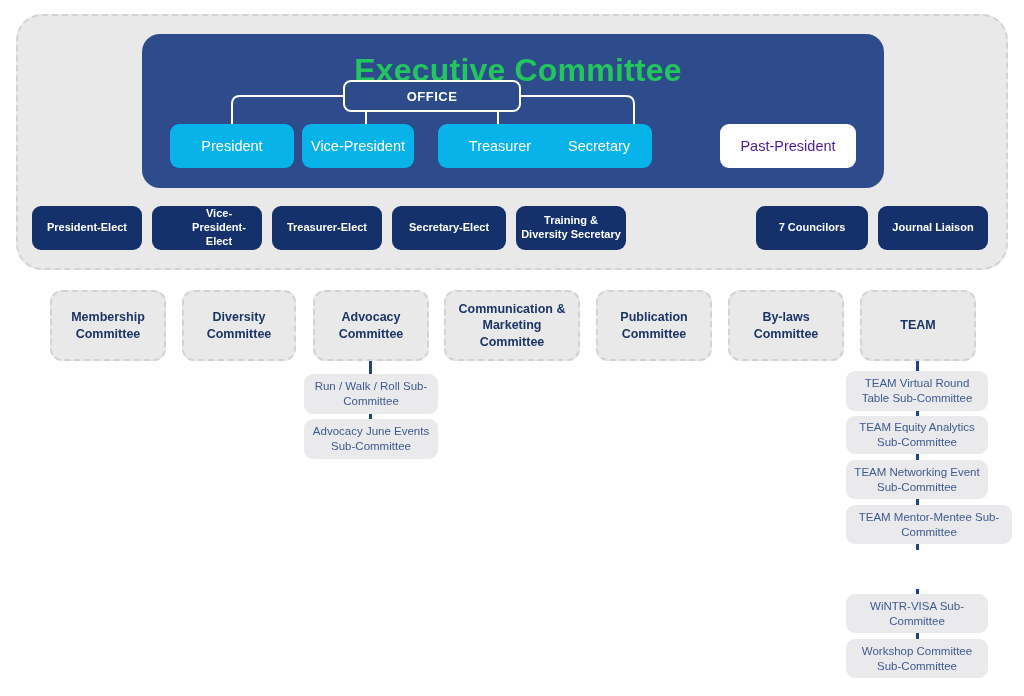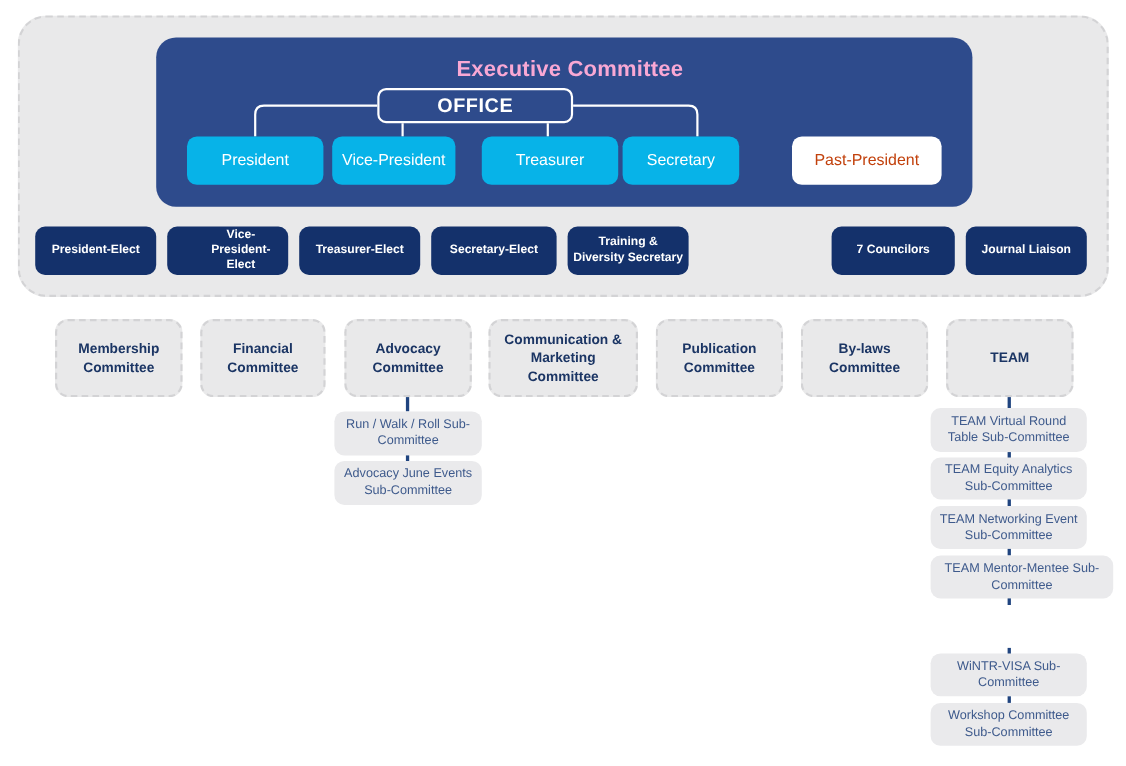--- a/index.html
+++ b/index.html
@@ -45,38 +45,38 @@
     background: #2e4b8c;
     border-radius: 18px;
     box-sizing: border-box;
   }
   .exec-title {
     position: absolute;
     left: 0;
     top: 18px;
     width: 752px;
     text-align: center;
-    color: #f9a8d4;
-    font-size: 20px;
+    color: #22c55e;
+    font-size: 32px;
     font-weight: bold;
     letter-spacing: 0.2px;
   }
 
   
   .office-box {
     position: absolute;
     left: 201px;
     top: 46px;
     width: 178px;
     height: 32px;
     border: 2px solid #ffffff;
     border-radius: 8px;
     box-sizing: border-box;
     color: #ffffff;
-    font-size: 18px;
+    font-size: 13px;
     font-weight: bold;
     display: flex;
     align-items: center;
     justify-content: center;
     letter-spacing: 0.5px;
     background: transparent;
     z-index: 3;
   }
 
   
@@ -103,21 +103,21 @@
     font-weight: normal;
     box-sizing: border-box;
     z-index: 2;
   }
   .officer.cyan {
     background: #07b3e8;
     color: #ffffff;
   }
   .officer.white {
     background: #ffffff;
-    color: #c2410c;
+    color: #4c1d95;
   }
 
   
   .elect-chip {
     position: absolute;
     top: 206px;
     height: 44px;
     background: #14316b;
     color: #ffffff;
     border-radius: 9px;
@@ -198,21 +198,21 @@
     </svg>
 
     <div class="office-box">OFFICE</div>
 
     <div class="officer cyan" style="left:28px;  width:124px;">President</div>
 
     <div class="officer cyan" style="left:160px; width:112px;">Vice-President</div>
 
     <div class="officer cyan" style="left:296px; width:124px;">Treasurer</div>
 
-    <div class="officer cyan" style="left:424px; width:106px;">Secretary</div>
+    <div class="officer cyan" style="left:404px; width:106px;">Secretary</div>
 
     <div class="officer white" style="left:578px; width:136px;">Past-President</div>
   </div>
 
   <div class="elect-chip" style="left:32px;  width:110px;">President-Elect</div>
 
   <div class="elect-chip" style="left:152px; width:110px;padding-left:29px;">Vice-President-Elect</div>
 
   <div class="elect-chip" style="left:272px; width:110px;">Treasurer-Elect</div>
 
@@ -220,21 +220,21 @@
 
   <div class="elect-chip" style="left:516px; width:110px;">Training &amp; Diversity Secretary</div>
 
 
   <div class="elect-chip" style="left:756px; width:112px;">7 Councilors</div>
 
   <div class="elect-chip" style="left:878px; width:110px;">Journal Liaison</div>
 
   <div class="committee-box" style="left:50px;  width:116px;">Membership Committee</div>
 
-  <div class="committee-box" style="left:182px; width:114px;">Financial Committee</div>
+  <div class="committee-box" style="left:182px; width:114px;">Diversity Committee</div>
 
   <div class="committee-box" style="left:313px; width:116px;">Advocacy Committee</div>
 
   <div class="committee-box" style="left:444px; width:136px;">Communication &amp; Marketing Committee</div>
 
   <div class="committee-box" style="left:596px; width:116px;">Publication Committee</div>
 
   <div class="committee-box" style="left:728px; width:116px;">By-laws Committee</div>
 
   <div class="committee-box" style="left:860px; width:116px;">TEAM</div>

